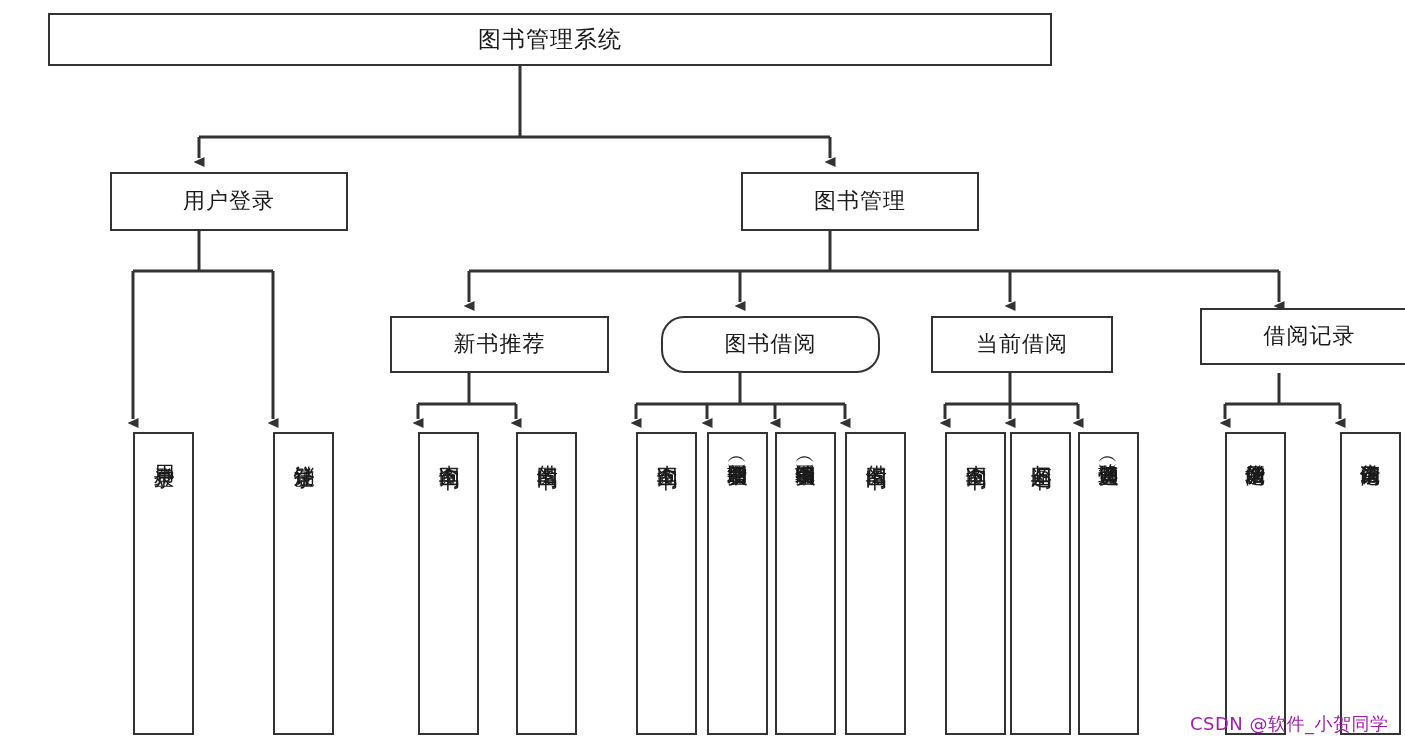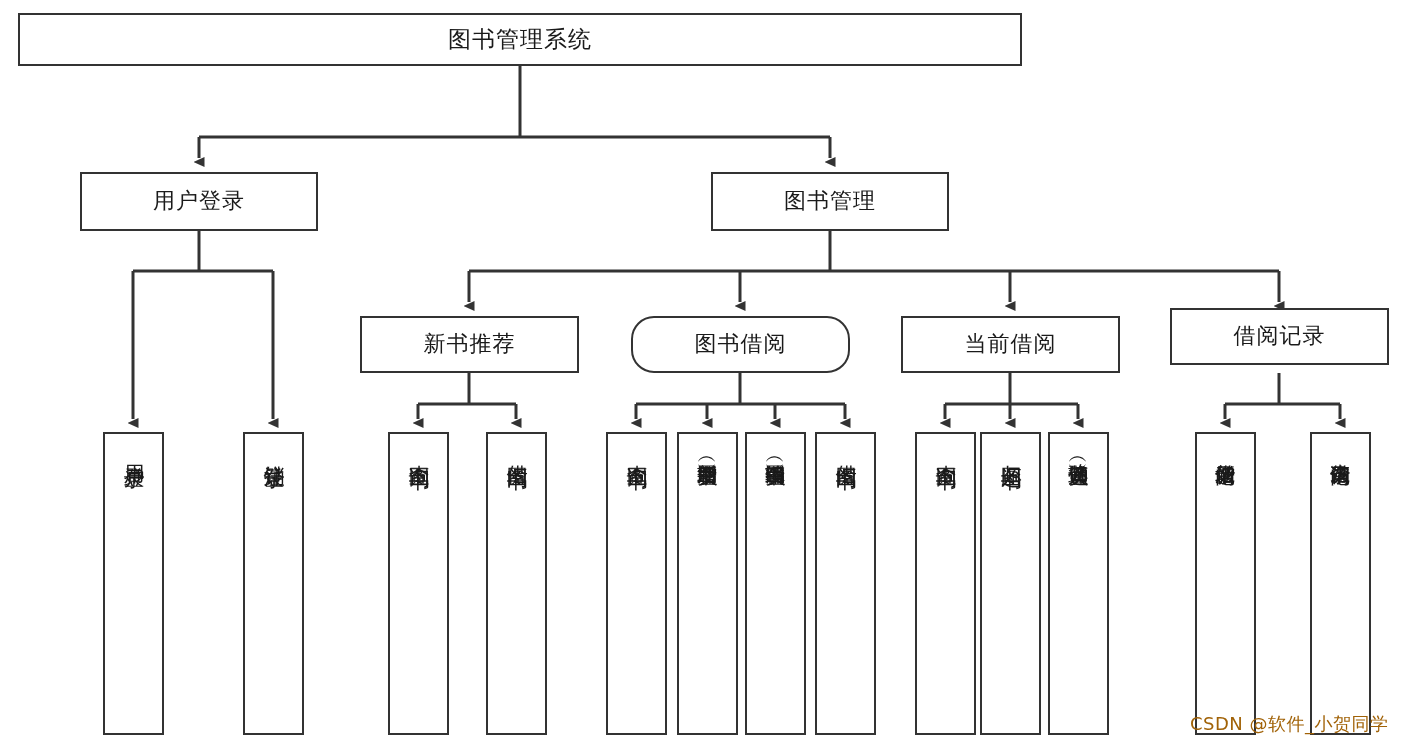--- a/index.html
+++ b/index.html
@@ -25,20 +25,21 @@
   }
   .node {
     position: absolute;
     box-sizing: border-box;
     border: 2.5px solid #333333;
     background: #ffffff;
     display: flex;
     align-items: center;
     justify-content: center;
     color: #1a1a1a;
+    margin-left: 30px;
   }
   .node.h {
     font-size: 22px;
     letter-spacing: 1px;
     line-height: 1.1;
   }
   .node.root {
     font-size: 23px;
   }
   .node.leaf {
@@ -57,21 +58,21 @@
   }
   .node.leaf.tall .vtext {
     font-size: 20px;
     letter-spacing: 0.5px;
   }
   .watermark {
     position: absolute;
     left: 1190px;
     top: 712px;
     font-size: 18px;
-    color: #a16207;
+    color: #a21caf;
     white-space: nowrap;
     letter-spacing: 0.5px;
   }
 </style>
 </head>
 <body>
 
 <div id="stage">
 
   <svg id="connectors" viewBox="0 0 1405 747" xmlns="http://www.w3.org/2000/svg">
@@ -134,21 +135,21 @@
   <div class="node h" style="left:711px; top:172px; width:238px; height:59px;">
     <span>图书管理</span>
   </div>
 
   <div class="node h" style="left:360px; top:316px; width:219px; height:57px;">
     <span>新书推荐</span>
   </div>
   <div class="node h" style="left:631px; top:316px; width:219px; height:57px;border-radius:23px;">
     <span>图书借阅</span>
   </div>
-  <div class="node h" style="left:901px; top:316px; width:219px; height:57px;align-items:center;">
+  <div class="node h" style="left:901px; top:316px; width:182px; height:57px;align-items:center;">
     <span>当前借阅</span>
   </div>
   <div class="node h" style="left:1170px; top:308px; width:219px; height:57px;">
     <span>借阅记录</span>
   </div>
 
   <div class="node leaf" style="left:103px; top:432px; width:61px; height:303px;">
     <span class="vtext">用户登录</span>
   </div>
   <div class="node leaf" style="left:243px; top:432px; width:61px; height:303px;">

